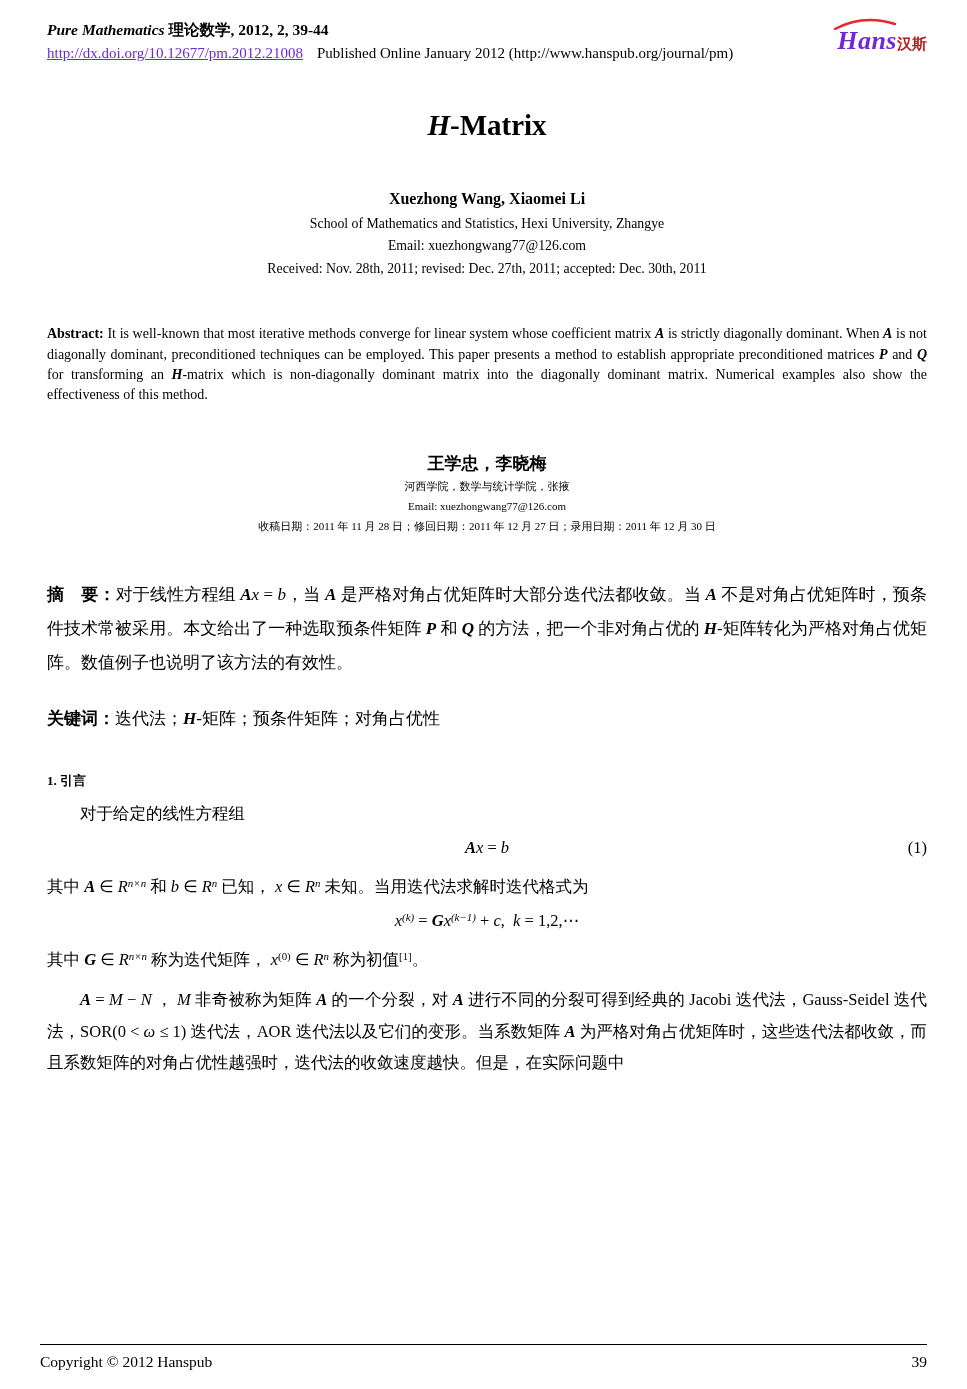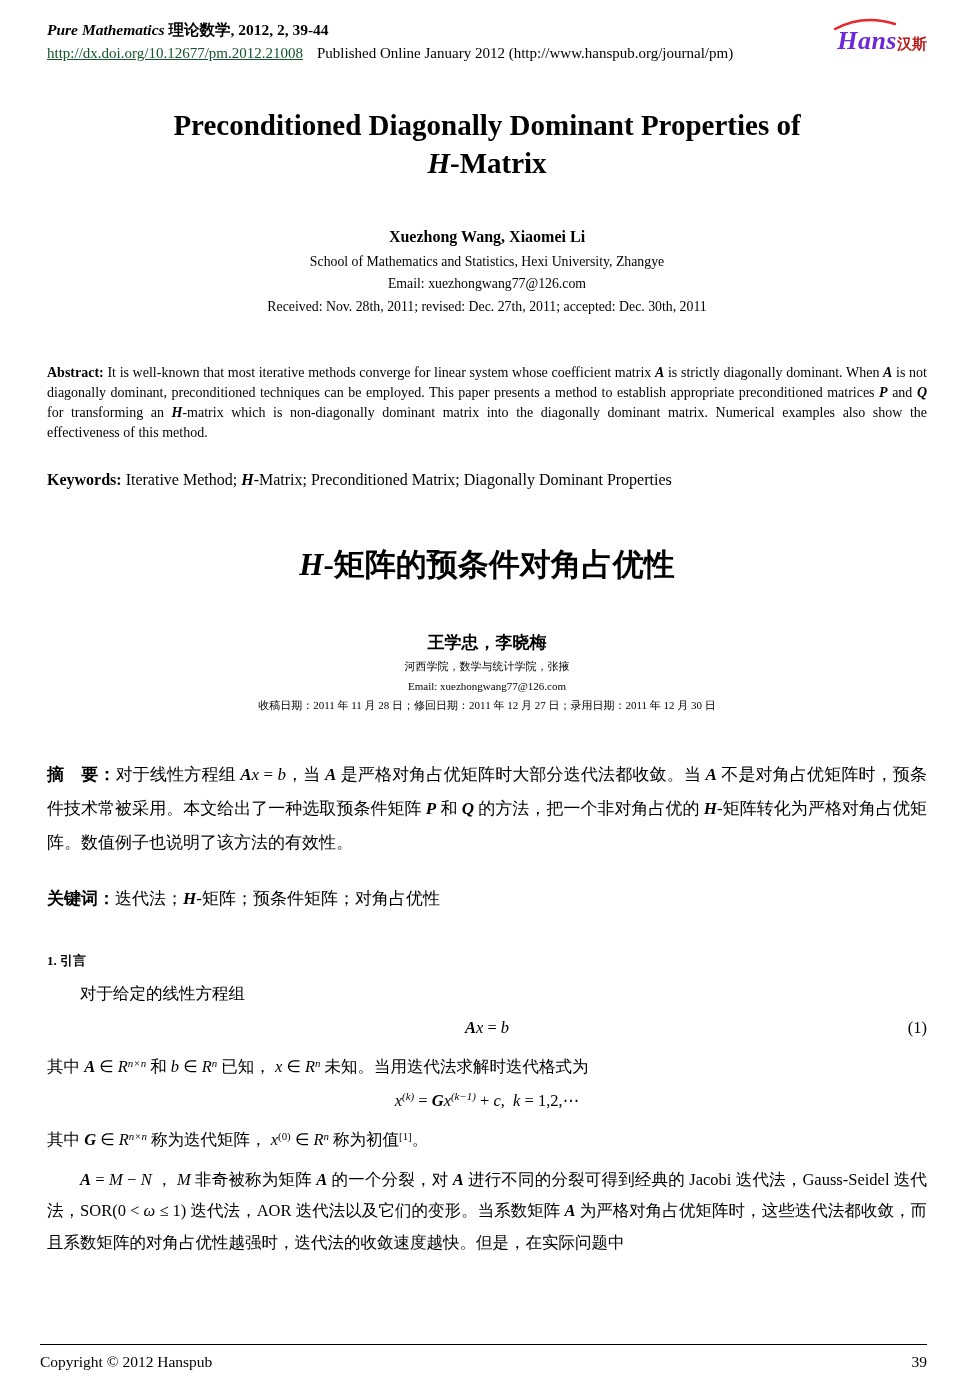--- a/index.html
+++ b/index.html
@@ -12,21 +12,21 @@
   }
   
   .b  { font-weight:bold; }
   .i  { font-style:italic; }
   .sup{ font-size:0.66em; position:relative; top:-0.5em; }
 
   
   .header { display:flex; justify-content:space-between; align-items:flex-start; }
   .journal-line { font-size:15.5px; line-height:1.35; }
   .doi-line { font-size:15px; margin-top:4px; }
-  .doi-link { color:#14532d; text-decoration:underline; cursor:pointer;text-align:center; }
+  .doi-link { color:#6d28d9; text-decoration:underline; cursor:pointer;text-align:center; }
   .published { margin-left:14px; color:#000; }
   .logo { position:relative; white-space:nowrap; padding-top:6px; }
   .logo .swoosh { position:absolute; top:-2px; left:-4px; }
   .logo-hans { color:#6d28d9; font-weight:bold; font-style:italic; font-size:26px; letter-spacing:0.5px; }
   .logo-cn { color:#b91c1c; font-weight:bold; font-size:15px; }
 
   
   .title-en { text-align:center; font-size:29px; font-weight:bold; line-height:1.32; margin-top:44px; }
   .authors-block { text-align:center; margin-top:44px; }
   .author-names { font-size:16px; font-weight:bold; line-height:1.4; }
@@ -73,35 +73,32 @@
     </div>
     <div class="logo">
       <svg class="swoosh" width="64" height="12" viewBox="0 0 64 12">
           <path d="M2 11 Q 30 -4 62 6" fill="none" stroke="#e8262d" stroke-width="2.4" stroke-linecap="round"></path>
         </svg>
       <span class="logo-hans">Hans</span><span class="logo-cn">汉斯</span>
     </div>
   </div>
 
   <h1 class="title-en">
-    <div>Preconditioned Diagonally Dominant Properties of</div>
     <div><span class="i">H</span><span>-Matrix</span></div>
   </h1>
 
   <div class="authors-block">
     <div class="author-names">Xuezhong Wang, Xiaomei Li</div>
     <div class="author-line">School of Mathematics and Statistics, Hexi University, Zhangye</div>
     <div class="author-line">Email: xuezhongwang77@126.com</div>
     <div class="author-line">Received: Nov. 28th, 2011; revised: Dec. 27th, 2011; accepted: Dec. 30th, 2011</div>
   </div>
 
   <p class="abstract"><span class="b">Abstract:</span><span> It is well-known that most iterative methods converge for linear system whose coefficient matrix </span><span class="b i">A</span><span> is strictly diagonally dominant. When </span><span class="b i">A</span><span> is not diagonally dominant, preconditioned techniques can be employed. This paper presents a method to establish appropriate preconditioned matrices </span><span class="b i">P</span><span> and </span><span class="b i">Q</span><span> for transforming an </span><span class="b i">H</span><span>-matrix which is non-diagonally dominant matrix into the diagonally dominant matrix. Numerical examples also show the effectiveness of this method.</span></p>
-  <p class="keywords"><span class="b">Keywords:</span><span> Iterative Method; </span><span class="b i">H</span><span>-Matrix; Preconditioned Matrix; Diagonally Dominant Properties</span></p>
 
-  <h1 class="title-cn"><span class="i">H</span><span>-矩阵的预条件对角占优性</span></h1>
 
   <div class="authors-block authors-cn">
     <div class="author-names">王学忠，李晓梅</div>
     <div class="author-line">河西学院，数学与统计学院，张掖</div>
     <div class="author-line">Email: xuezhongwang77@126.com</div>
     <div class="author-line">收稿日期：2011 年 11 月 28 日；修回日期：2011 年 12 月 27 日；录用日期：2011 年 12 月 30 日</div>
   </div>
 
   <p class="abstract-cn"><span class="b">摘　要：</span><span>对于线性方程组 </span><span class="b i">A</span><span class="i">x</span><span> = </span><span class="i">b</span><span>，当 </span><span class="b i">A</span><span> 是严格对角占优矩阵时大部分迭代法都收敛。当 </span><span class="b i">A</span><span> 不是对角占优矩阵时，预条件技术常被采用。本文给出了一种选取预条件矩阵 </span><span class="b i">P</span><span> 和 </span><span class="b i">Q</span><span> 的方法，把一个非对角占优的 </span><span class="b i">H</span><span>-矩阵转化为严格对角占优矩阵。数值例子也说明了该方法的有效性。</span></p>
   <p class="keywords-cn"><span class="b">关键词：</span><span>迭代法；</span><span class="b i">H</span><span>-矩阵；预条件矩阵；对角占优性</span></p>

